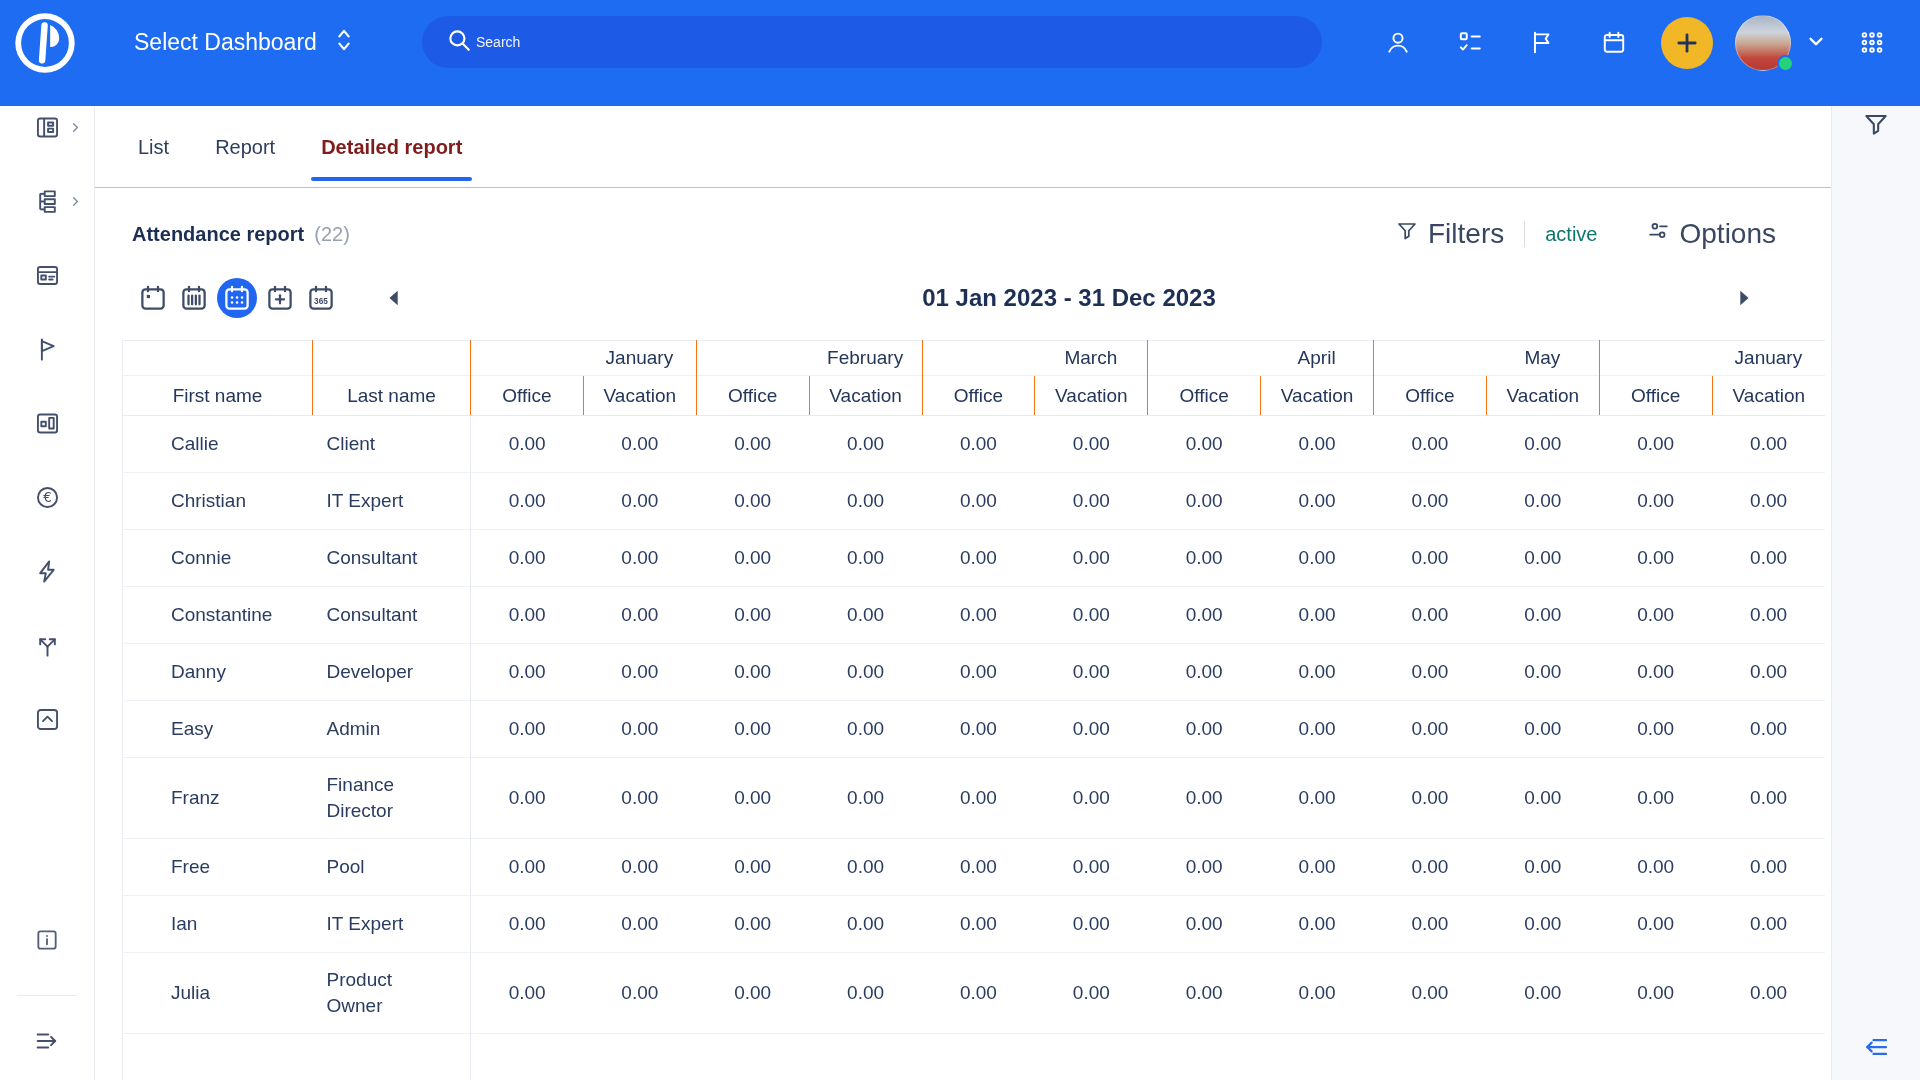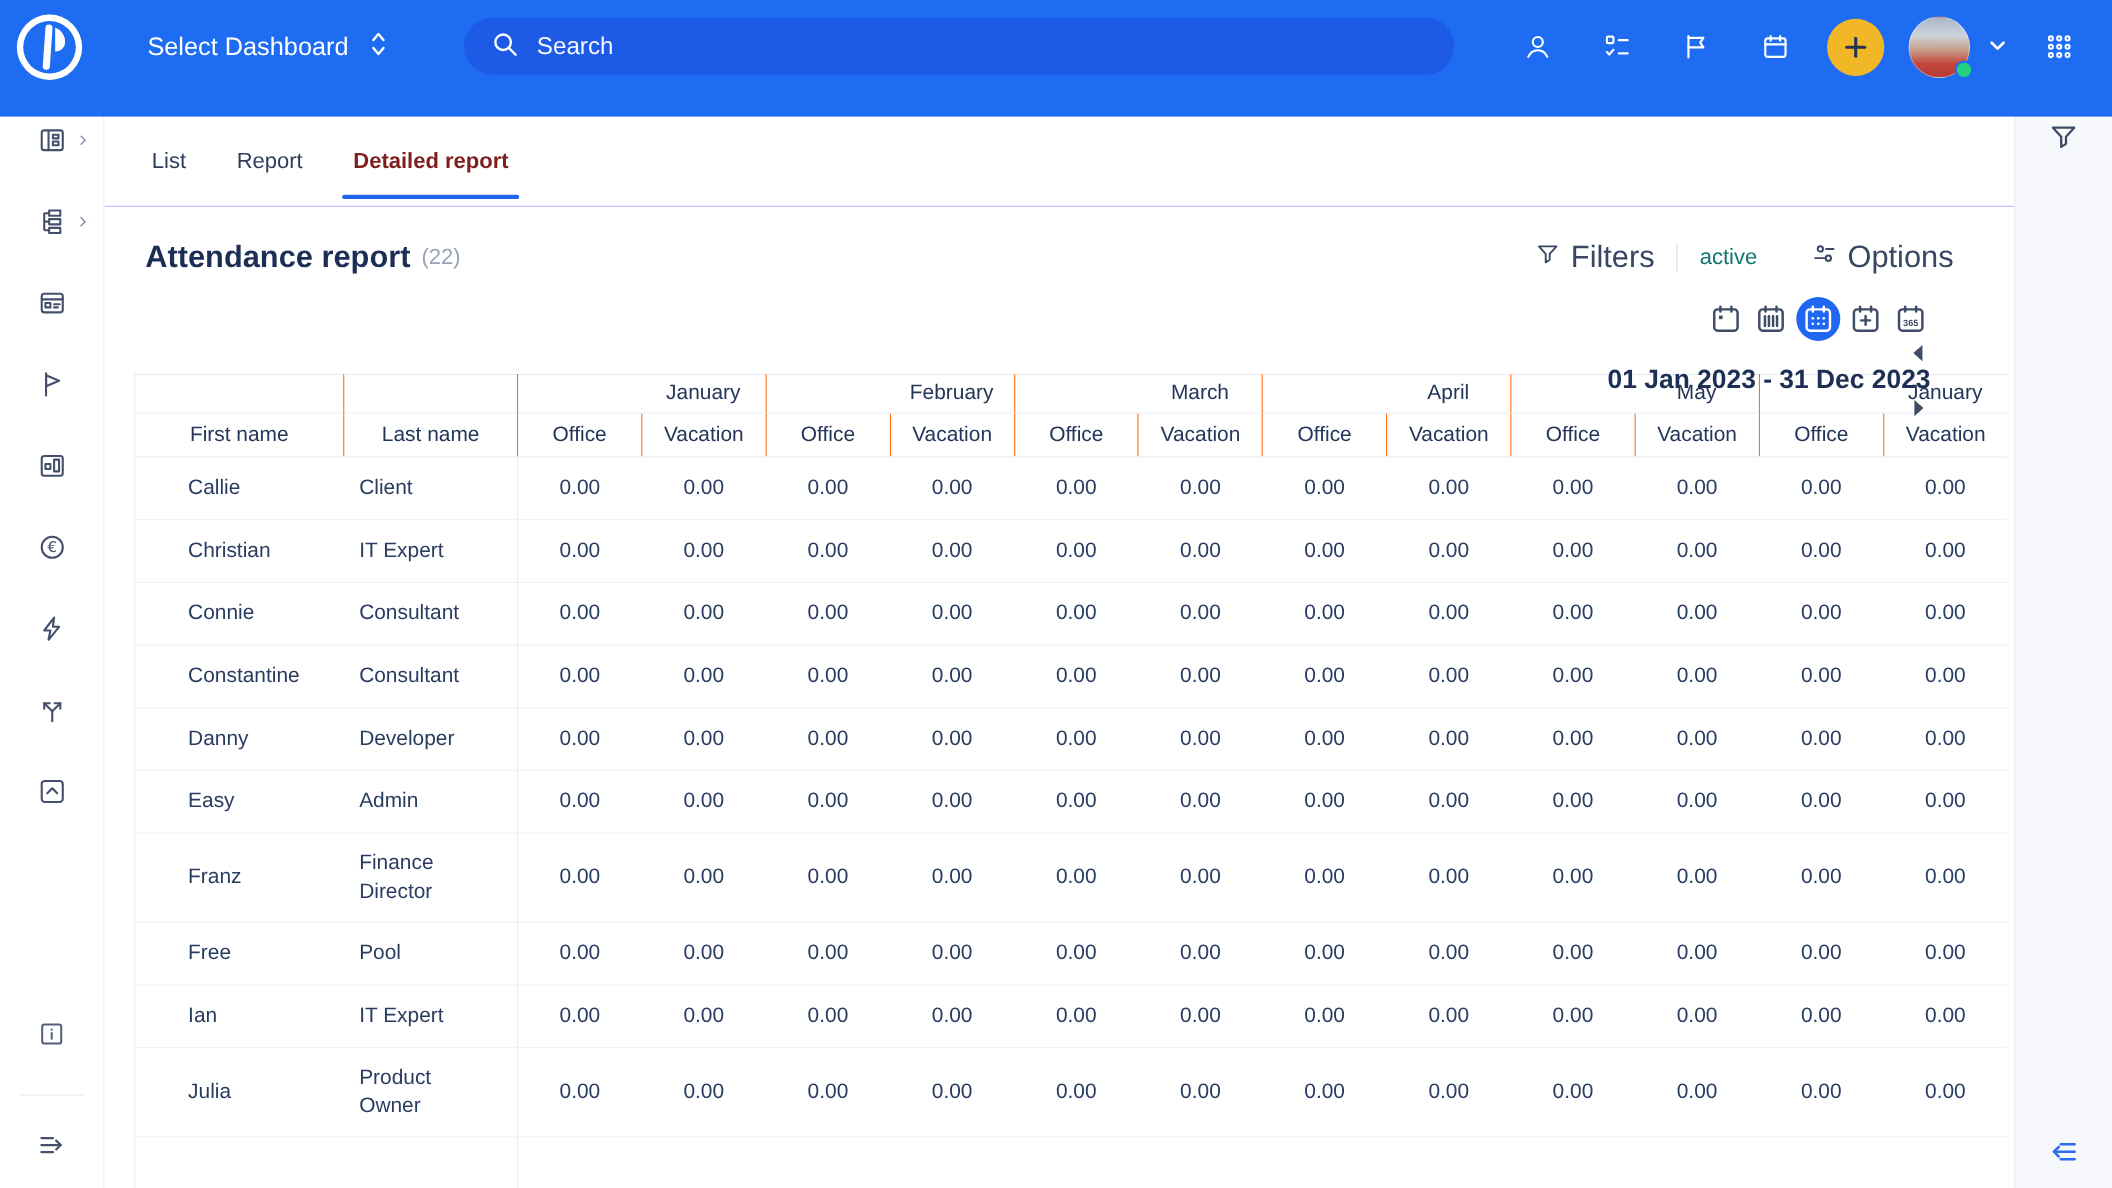--- a/index.html
+++ b/index.html
@@ -6,21 +6,21 @@
   html,body { width:1920px; height:1080px; overflow:hidden; font-family:"Liberation Sans", sans-serif; background:#fff; }
   .app { position:relative; width:1920px; height:1080px; overflow:hidden; }
 
   
   .navbar { position:absolute; top:0; left:0; width:1920px; height:106px; background:#1d6cf2; z-index:10; }
   .nav-left { position:absolute; left:0; top:0; height:85px; display:flex; align-items:center; }
   .logo { width:62px; height:62px; margin-left:14px; cursor:pointer; }
   .dash-select { display:flex; align-items:center; gap:16px; margin-left:58px; background:none; border:none; cursor:pointer; }
   .dash-select span { color:#fff; font-size:23px; font-weight:500; font-family:"Liberation Sans",sans-serif; }
   .search { position:absolute; left:422px; top:16px; width:900px; height:52px; background:#1d5be7; border-radius:26px; display:flex; align-items:center; padding-left:24px; }
-  .search input { background:transparent; border:none; outline:none; color:#fff; font-size:22px; margin-left:16px; width:780px; font-family:"Liberation Sans",sans-serif; }
+  .search input { background:transparent; border:none; outline:none; color:#fff; font-size:14px; margin-left:4px; width:780px; font-family:"Liberation Sans",sans-serif; }
   .search input::placeholder { color:rgba(255,255,255,.95); }
   .nav-right { position:absolute; right:35px; top:0; height:85px; display:flex; align-items:center; }
   .nav-icon-btn { background:none; border:none; width:26px; height:26px; margin-left:46px; cursor:pointer; display:flex; align-items:center; justify-content:center; }
   .plus-btn { width:52px; height:52px; border-radius:50%; background:#f1b727; border:none; margin-left:34px; cursor:pointer; display:flex; align-items:center; justify-content:center; }
   .avatar-wrap { position:relative; margin-left:22px; cursor:pointer; }
   .avatar { width:56px; height:56px; border-radius:50%; background:linear-gradient(180deg,#a9b4c6 0%,#cdd4dd 30%,#c8a58f 52%,#c2463c 78%,#b53a32 100%); border:1px solid rgba(255,255,255,.35); }
   .status-dot { position:absolute; right:-3px; bottom:-1px; width:17px; height:17px; border-radius:50%; background:#25d07e; border:2px solid #1d6cf2; }
   .chev-btn { background:none; border:none; margin-left:12px; cursor:pointer; }
   .apps-btn { margin-left:30px; }
 
@@ -39,29 +39,29 @@
 
   
   .main { position:absolute; left:95px; top:85px; width:1736px; height:995px; background:#fff; overflow:hidden; }
 
   .tabs { height:103px; display:flex; align-items:flex-end; padding-left:37px; gap:34px; border-bottom:1px solid #c4b5fd; }
   .tab { position:relative; background:none; border:none; cursor:pointer; font-size:20px; font-weight:500; color:#2f3d5c; padding:0 6px 28px; font-family:"Liberation Sans",sans-serif; }
   .tab.active { color:#7f1d1d; font-weight:600; }
   .tab.active::after { content:""; position:absolute; left:-4px; right:-4px; bottom:6px; height:4px; border-radius:3px; background:#2066f0; }
 
   .report-head { height:64px; margin-top:14px; display:flex; align-items:center; padding:0 55px 0 37px; }
-  .page-title { font-size:28px; font-weight:700; color:#1d2e55; }
+  .page-title { font-size:20px; font-weight:700; color:#1d2e55; }
   .title-count { font-size:20px; color:#98a2b4; margin-left:10px; font-weight:400; }
   .head-right { margin-left:auto; display:flex; align-items:center; }
   .filters-btn, .options-btn { display:flex; align-items:center; gap:9px; background:none; border:none; cursor:pointer; font-size:28px; color:#394763; font-family:"Liberation Sans",sans-serif; }
   .head-divider { width:1px; height:26px; background:#d8dde6; margin:0 20px; }
   .active-link { background:none; border:none; cursor:pointer; font-size:20px; font-weight:500; color:#0f766e; font-family:"Liberation Sans",sans-serif; }
   .options-btn { margin-left:48px; }
 
-  .date-row { height:56px; display:flex; align-items:flex-end; padding:0 76px 0 40px; margin-top:4px;flex-direction:column; }
+  .date-row { height:56px; display:flex; align-items:center; padding:0 76px 0 40px; margin-top:4px; }
   .view-group { display:flex; align-items:center; gap:5px; }
   .view-btn { width:36px; height:36px; background:none; border:none; cursor:pointer; display:flex; align-items:center; justify-content:center; border-radius:50%; }
   .view-btn.active { width:40px; height:40px; background:#2066f0; }
   .nav-arrow { background:none; border:none; cursor:pointer; margin-left:44px; display:flex; align-items:center; }
   .nav-arrow.next { margin-left:0; }
   .date-label { flex:1; text-align:center; font-size:24px; font-weight:600; color:#1d2f55; }
 
   
   .table-wrap { margin:14px 0 0 27px; width:1703px; }
   table { width:1703px; border-collapse:collapse; table-layout:fixed; border-left:1px solid #e9edf3; border-top:1px solid #e9edf3; }

